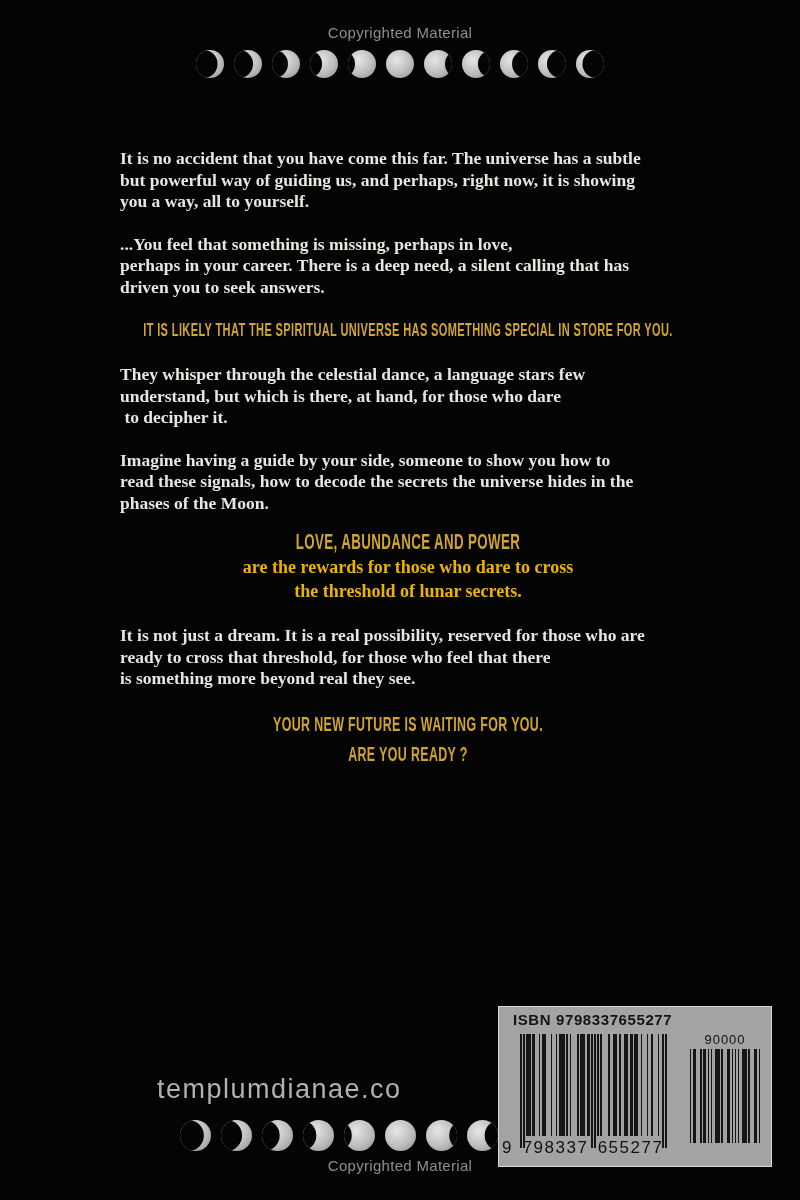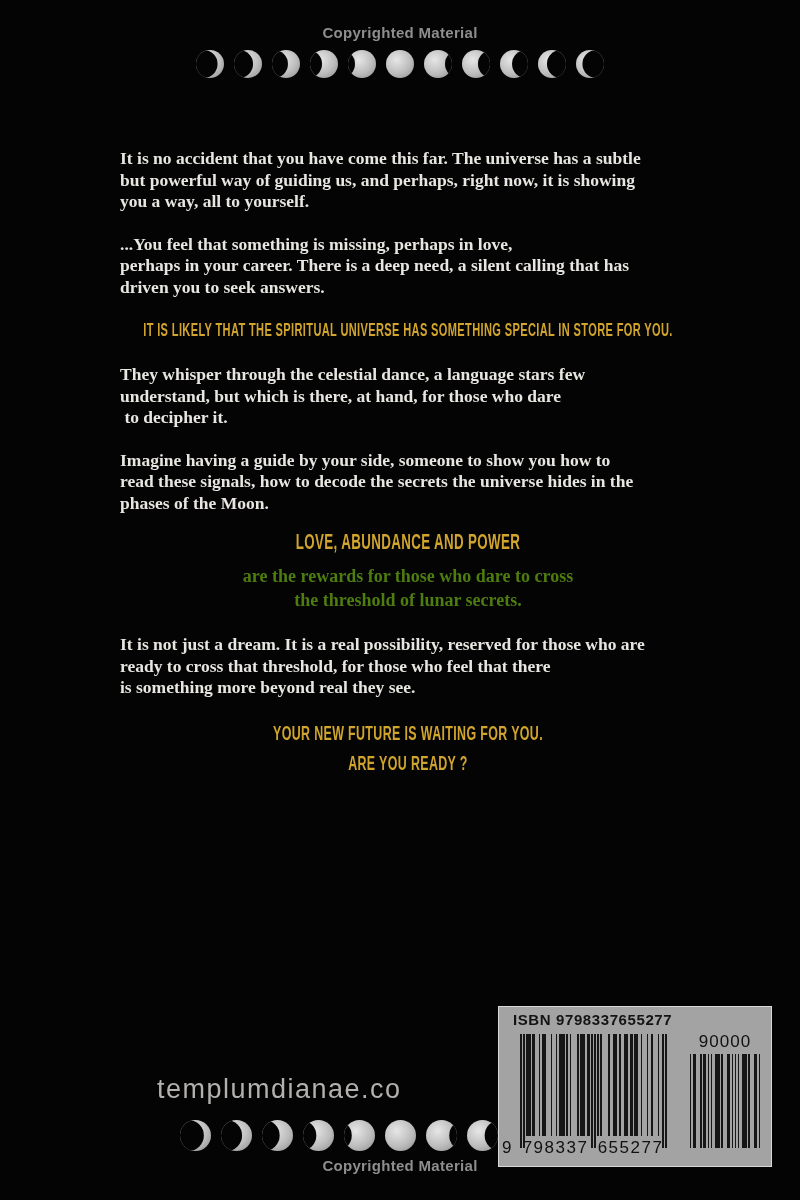--- a/index.html
+++ b/index.html
@@ -7,21 +7,21 @@
     position:relative;
     width:800px;height:1200px;
     background:#040404;
     overflow:hidden;
     font-family:"Liberation Serif",serif;
   }
   
   .copyright{
     position:absolute;left:0;width:800px;text-align:center;
     font-family:"Liberation Sans",sans-serif;
-    font-size:15px;font-weight:700;color:#8e8e8e;letter-spacing:.3px;
+    font-size:15px;font-weight:400;color:#8e8e8e;letter-spacing:.3px;
   }
   .copyright.top{top:24px;}
   .copyright.bottom{top:1157px;z-index:2;}
   
   .moon-row{
     position:absolute;left:0;width:800px;
     display:flex;justify-content:center;align-items:center;gap:10px;
   }
   .moon-row.top{top:50px;}
   .moon-row.bottom{top:1120px;z-index:1;}
@@ -45,22 +45,22 @@
     font-family:"Liberation Sans",sans-serif;font-weight:700;
     color:#d1a52d;text-align:center;white-space:nowrap;
     letter-spacing:.4px;line-height:22px;
     transform:scale(.92,1.5);transform-origin:50% 50%;
   }
   .caps-sm{font-size:12px;margin:18px 0 23px 0;}
   .caps-md{font-size:13.5px;}
   .caps-lg{font-size:14.5px;}
   .center-block{margin:16px 0 22px 0;text-align:center;}
   .gold-serif{
-    color:#4d7c0f;font-weight:700;font-size:18px;line-height:24px;
-    text-align:center;white-space:pre-wrap;margin-top:12px;
+    color:#eab308;font-weight:700;font-size:18px;line-height:24px;
+    text-align:center;white-space:pre-wrap;margin-top:3px;
   }
   .tight{margin-bottom:15px !important;}
   .closing{margin-top:24px;}
   .closing .gold-caps{margin:0 0 8px 0;}
   
   .website{
     position:absolute;left:157px;top:1074px;
     font-family:"Liberation Sans",sans-serif;font-weight:400;
     font-size:27px;color:#b3b1ae;letter-spacing:1.5px;
   }
@@ -81,21 +81,21 @@
   .space{background:transparent;display:block;}
   .ean-digits{
     display:grid;grid-template-columns:16px 1fr 1fr;
     width:166px;margin-left:-18px;margin-top:2px;
     font-family:"Liberation Sans",sans-serif;font-size:17px;color:#111;
     letter-spacing:1.5px;text-align:center;
   }
   .ean-digits span:first-child{text-align:left;letter-spacing:0;}
   .addon-area{position:absolute;left:190px;top:26px;width:74px;text-align:center;}
   .addon-label{
-    font-family:"Liberation Sans",sans-serif;font-size:17px;color:#111;
+    font-family:"Liberation Sans",sans-serif;font-size:13px;color:#111;
     letter-spacing:1px;margin-bottom:2px;
   }
 </style>
 </head>
 <body>
 
 <div class="page">
 
   <div class="copyright top">Copyrighted Material</div>
 

